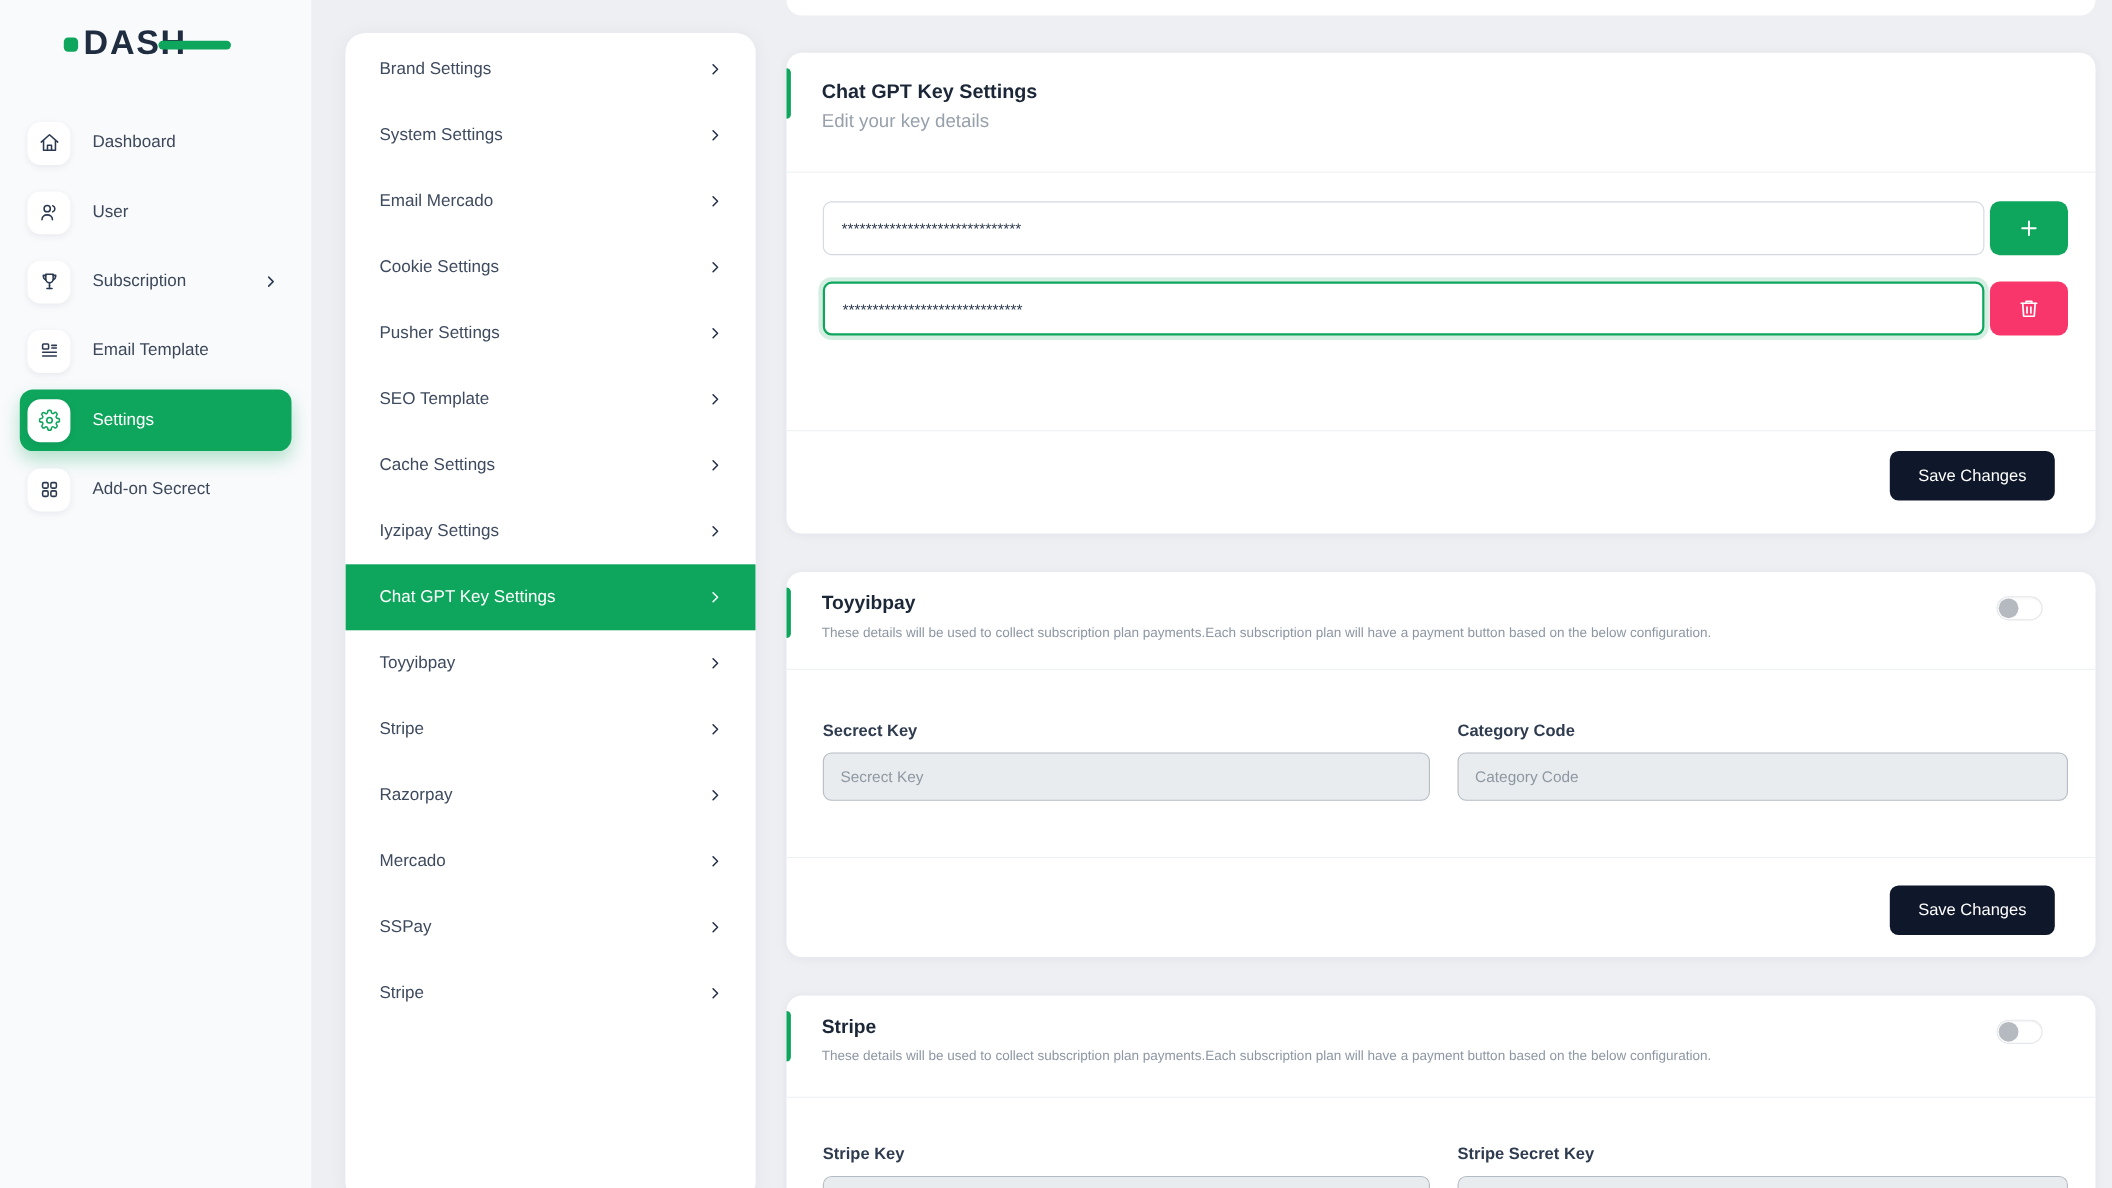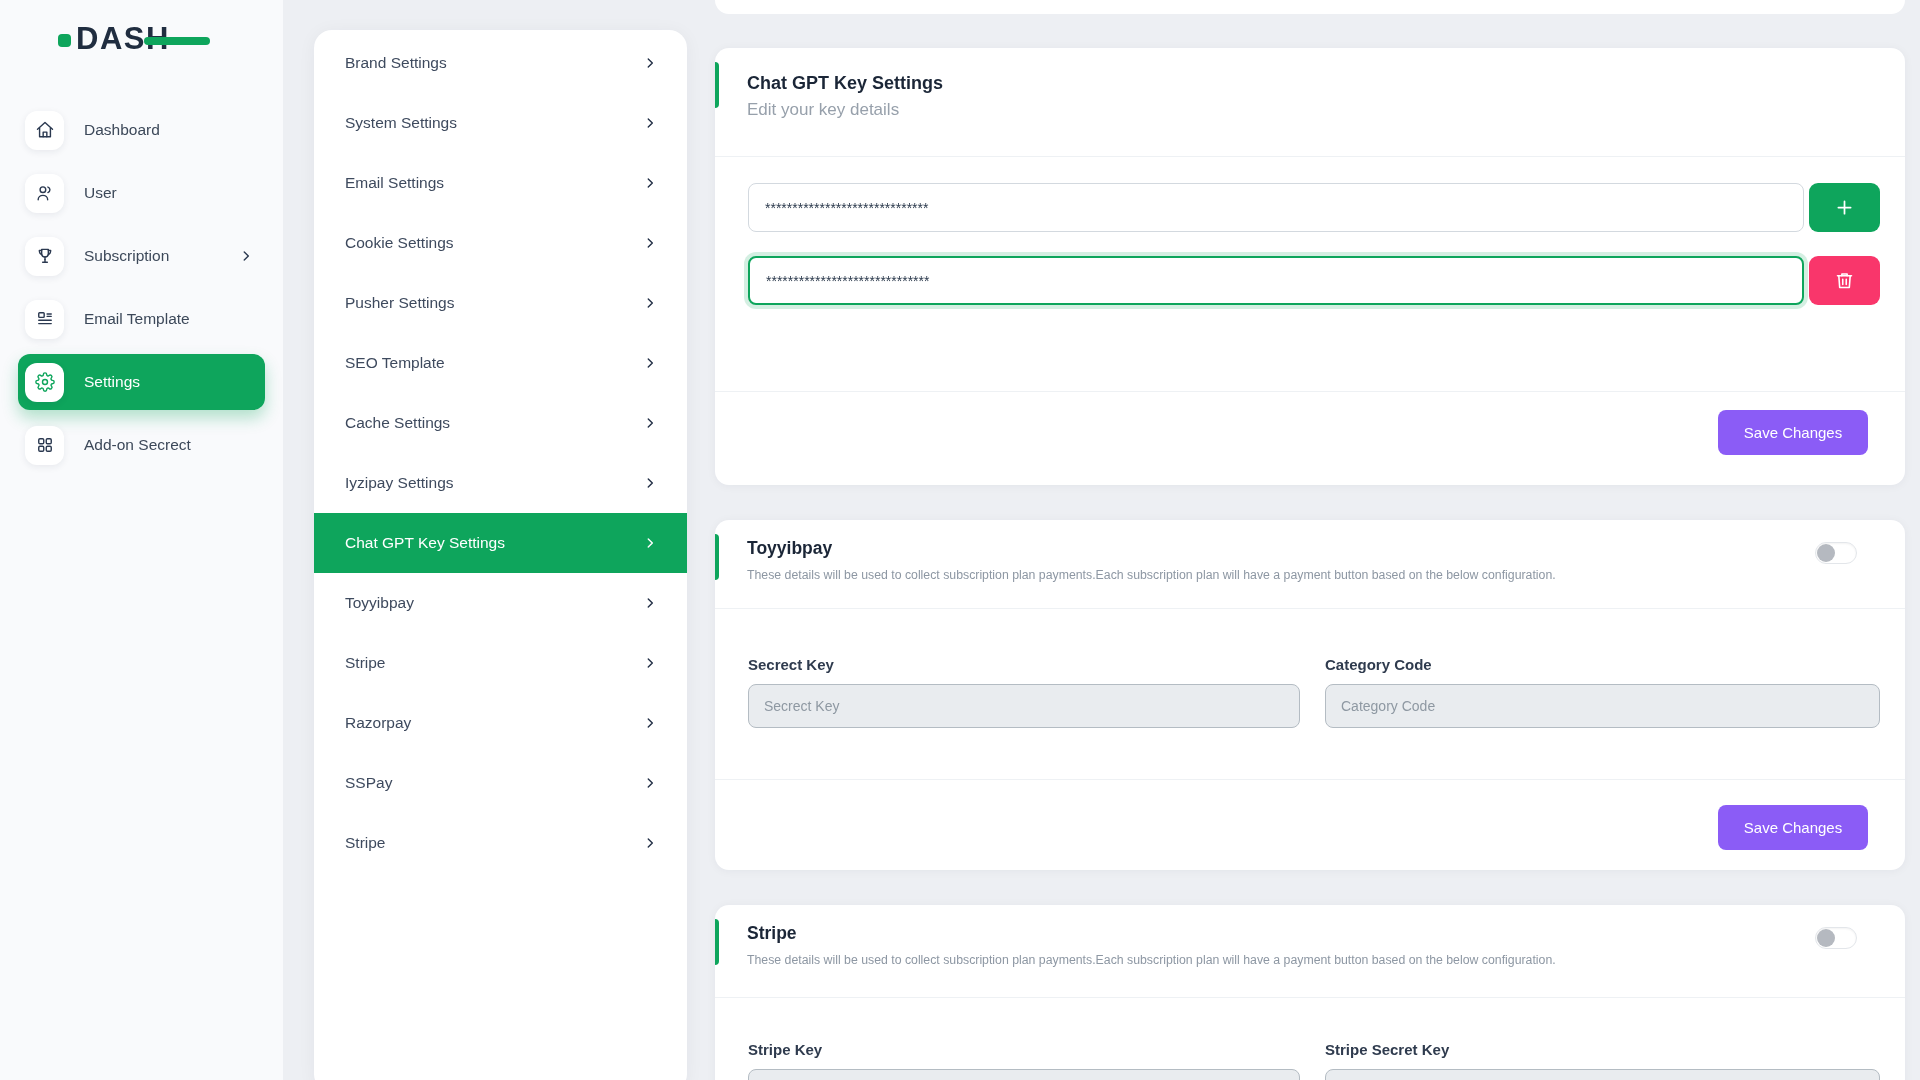--- a/index.html
+++ b/index.html
@@ -58,21 +58,21 @@
   .key-input { position:absolute; left:0; top:0; width:1056px; height:49px;
     border:1px solid #d3d9df; border-radius:8px; padding:0 16px; font-size:14px;
     color:#2c3a4d; background:#fff; font-family:"Liberation Sans", sans-serif; outline:none; }
   .key-input.focused { border:2px solid #0ea55c; box-shadow:0 0 0 4px rgba(14,165,92,.18); }
   .row-action { position:absolute; left:1061px; top:0; width:71px; height:49px; border:none;
     border-radius:9px; color:#fff; display:flex; align-items:center; justify-content:center;
     cursor:pointer; }
   .row-action svg { width:21px; height:21px; }
   .btn-green { background:#0ea55c; }
   .btn-pink  { background:#f9366b; }
-  .btn-save { position:absolute; width:150px; height:45px; border-radius:8px; background:#8b5cf6;
+  .btn-save { position:absolute; width:150px; height:45px; border-radius:8px; background:#0f172a;
     color:#fff; font-size:15px; border:none; cursor:pointer;
     font-family:"Liberation Sans", sans-serif; }
   
   .pay-head { padding:18px 32px 0; }
   .pay-head .card-title { font-size:17.5px; }
   .toggle { position:absolute; right:48px; top:22px; width:42px; height:22px; border-radius:11px;
     background:#fff; border:1px solid #e3e6ea; box-shadow:inset 0 1px 2px rgba(0,0,0,.05);
     cursor:pointer; }
   .toggle .knob { position:absolute; left:1px; top:1px; width:18px; height:18px;
     border-radius:50%; background:#b5b9c0; }
@@ -194,21 +194,21 @@
   </div>
     <div class="menu-item">
     <span>System Settings</span>
     <span class="chev">
         <svg viewBox="0 0 24 24" fill="none" stroke="currentColor" stroke-width="2.4" stroke-linecap="round" stroke-linejoin="round">
           <polyline points="9 5 16 12 9 19"></polyline>
         </svg>
       </span>
   </div>
     <div class="menu-item">
-    <span>Email Settings</span>
+    <span>Email Mercado</span>
     <span class="chev">
         <svg viewBox="0 0 24 24" fill="none" stroke="currentColor" stroke-width="2.4" stroke-linecap="round" stroke-linejoin="round">
           <polyline points="9 5 16 12 9 19"></polyline>
         </svg>
       </span>
   </div>
     <div class="menu-item">
     <span>Cookie Settings</span>
     <span class="chev">
         <svg viewBox="0 0 24 24" fill="none" stroke="currentColor" stroke-width="2.4" stroke-linecap="round" stroke-linejoin="round">
@@ -267,20 +267,28 @@
     <div class="menu-item">
     <span>Stripe</span>
     <span class="chev">
         <svg viewBox="0 0 24 24" fill="none" stroke="currentColor" stroke-width="2.4" stroke-linecap="round" stroke-linejoin="round">
           <polyline points="9 5 16 12 9 19"></polyline>
         </svg>
       </span>
   </div>
     <div class="menu-item">
     <span>Razorpay</span>
+    <span class="chev">
+        <svg viewBox="0 0 24 24" fill="none" stroke="currentColor" stroke-width="2.4" stroke-linecap="round" stroke-linejoin="round">
+          <polyline points="9 5 16 12 9 19"></polyline>
+        </svg>
+      </span>
+  </div>
+    <div class="menu-item">
+    <span>Mercado</span>
     <span class="chev">
         <svg viewBox="0 0 24 24" fill="none" stroke="currentColor" stroke-width="2.4" stroke-linecap="round" stroke-linejoin="round">
           <polyline points="9 5 16 12 9 19"></polyline>
         </svg>
       </span>
   </div>
     <div class="menu-item">
     <span>SSPay</span>
     <span class="chev">
         <svg viewBox="0 0 24 24" fill="none" stroke="currentColor" stroke-width="2.4" stroke-linecap="round" stroke-linejoin="round">

